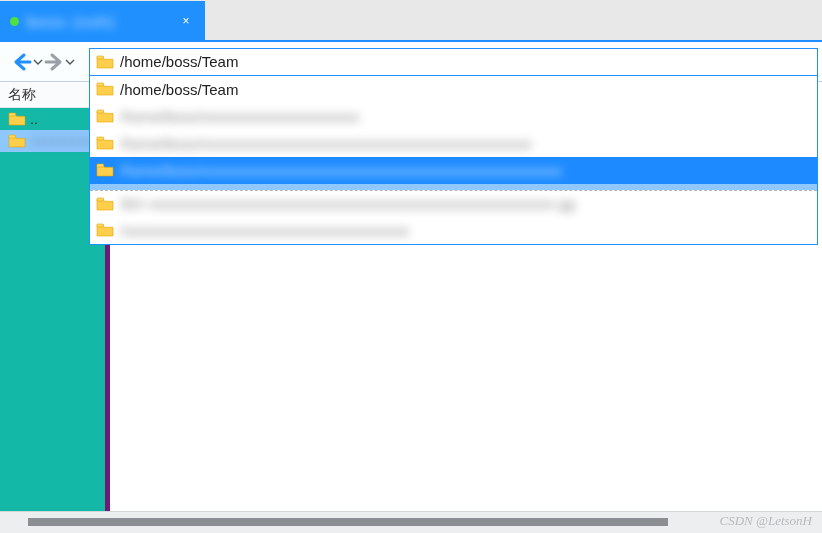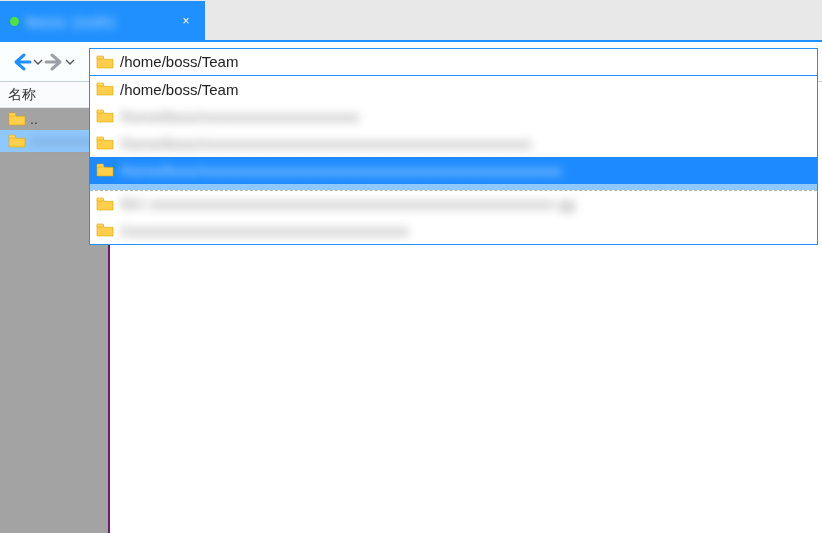--- a/index.html
+++ b/index.html
@@ -24,21 +24,21 @@
   .dd-row { height: 27px; display: flex; align-items: center; padding: 0 6px; font-size: 15px; color:#222; min-width:0; }
   .dd-row .folder { width: 18px; height: 14px; margin-right: 6px; flex-shrink:0; }
   .dd-row .text { white-space: nowrap; overflow:hidden; }
   .dd-row .text.blur { filter: blur(5px); opacity:.55; }
   .dd-row.selected { background: #1d8bff; color: #fff; }
   .dd-row.selected .text.blur { opacity:.75; filter: blur(4px); }
   .dd-row.divider { border-top: 1px dashed #b0b8c0; }
   .dd-row.lighter { background: #8fc8ff; color:#fff; }
   
   .body { flex: 1; display: flex; background: #fff; position: relative; }
-  .sidebar { width: 110px; background: #a3a3a3; border-right: 2px solid #701a75; }
+  .sidebar { width: 110px; background: #14b8a6; border-right: 5px solid #701a75; }
   .side-head { height: 26px; font-size: 14px; color: #333; padding: 4px 8px 0 8px; border-bottom: 1px solid #e2e6ea; background: #fafbfc; }
   .side-row { height: 22px; display: flex; align-items: center; padding: 0 8px; font-size: 14px; color:#333; }
   .side-row .folder { width: 18px; height: 14px; margin-right: 4px; }
   .side-row.sel { background: #8fc8ff; }
   .side-row .text.blur { filter: blur(5px); opacity:.4; }
   .content { flex: 1; background: #fff; position: relative; }
   
   .footer { height: 22px; background: #eceeef; border-top: 1px solid #d3d7db; position: relative; display:flex; align-items:center; }
   .footer .bar { position:absolute; left: 28px; bottom: 7px; height: 8px; width: 640px; background: #8b8f93; }
   .watermark { position: absolute; right: 10px; bottom: 4px; color: #b8bbbe; font-size: 13px; font-style: italic; font-family: Georgia, serif; }
@@ -174,14 +174,18 @@
             <svg width="18" height="14">
               <use href="#ico-folder"></use>
             </svg>
           </span>
         <span class="text blur">xxxxxxxxxx</span>
       </div>
     </div>
     <div class="content"></div>
   </div>
 
+  <div class="footer">
+    <div class="bar"></div>
+    <span class="watermark">CSDN @LetsonH</span>
+  </div>
 
 </div>
 
 </body></html>

